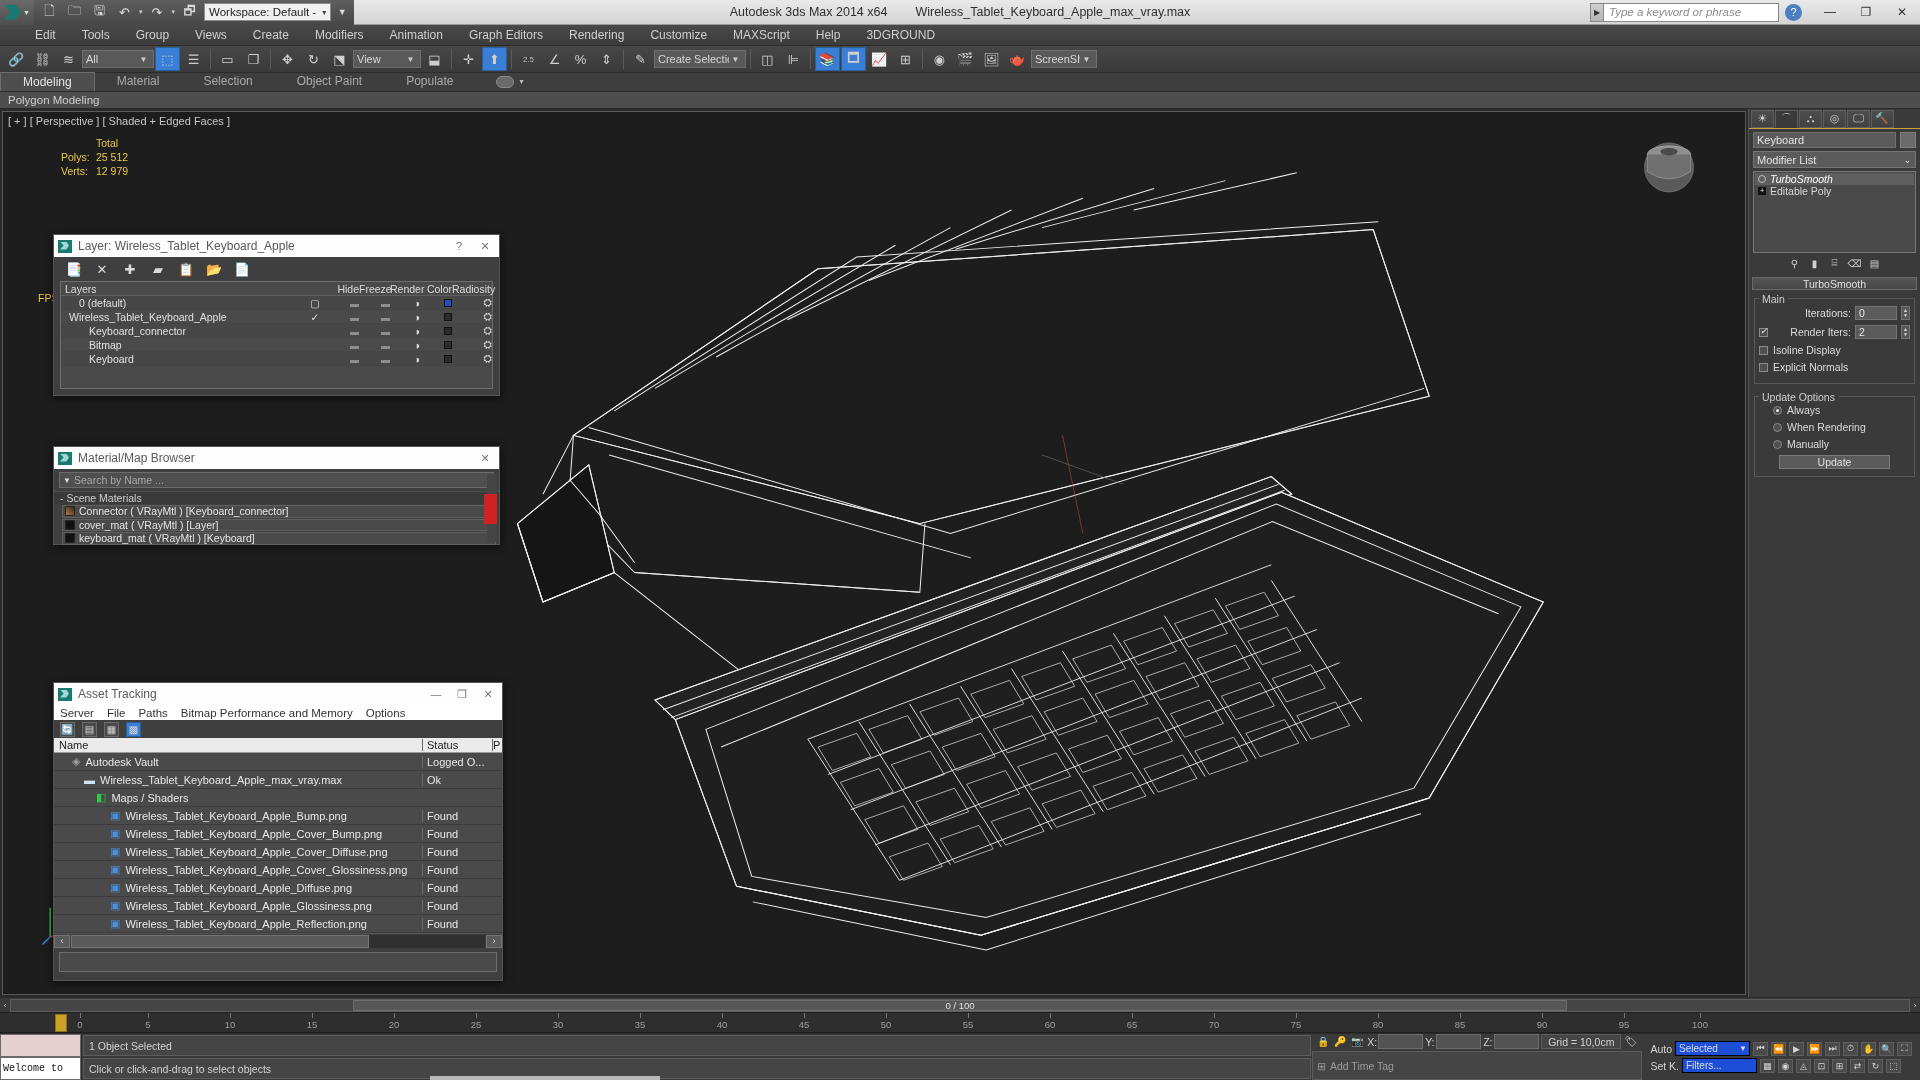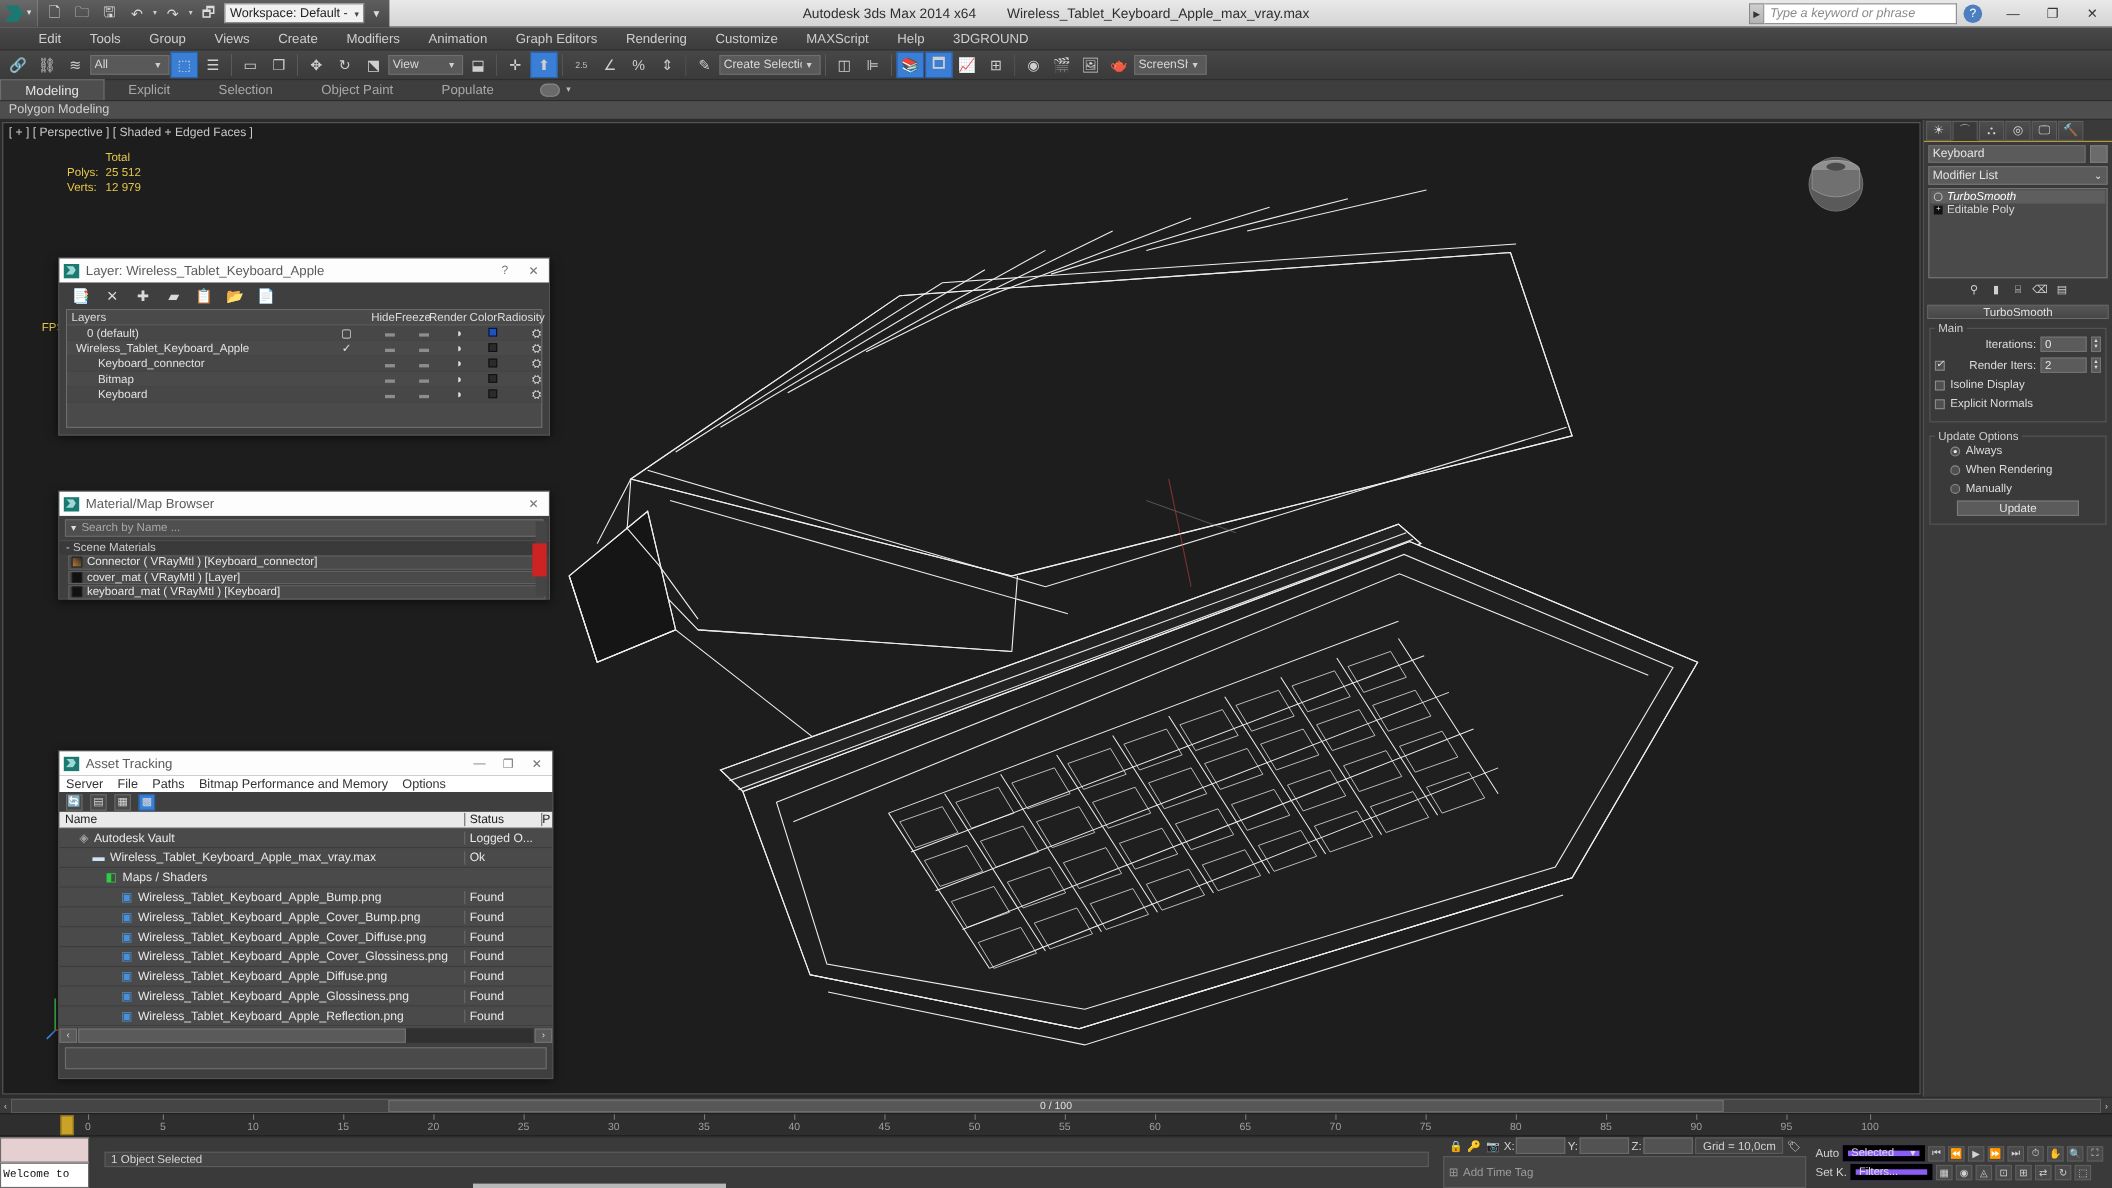--- a/index.html
+++ b/index.html
@@ -201,32 +201,32 @@
   .ruler .tl { position:absolute; top:6px; transform:translateX(-50%); font-size:9.5px; color:#9f9f9f; }
   .ruler .slider { position:absolute; left:55px; top:1px; width:12px; height:18px; background:#c9a227; border:1px solid #8d7219;}
 
   
   .statuswrap { height:47px; background:#3a3a3a; display:flex; border-top:1px solid #2b2b2b; }
   .mini-listener { width:82px; display:flex; flex-direction:column; border-right:1px solid #2b2b2b; }
   .ml-top { flex:1; background:#e6cfd0; border:1px solid #6a6a6a; }
   .ml-bot { flex:1; background:#fff; border:1px solid #6a6a6a; font-family:"Liberation Mono", monospace;
     font-size:10px; color:#111; overflow:hidden; white-space:nowrap; padding-left:2px; line-height:22px; }
   .st-col { flex:1; display:flex; flex-direction:column; }
-  .st-line { flex:1; background:#454545; border:1px solid #5c5c5c; margin:13px; font-size:10.5px;
+  .st-line { flex:1; background:#454545; border:1px solid #5c5c5c; margin:1px; font-size:10.5px;
     color:#d2d2d2; display:flex; align-items:center; padding-left:5px; }
   .coords { display:flex; align-items:center; gap:2px; padding:0 4px; }
   .coord-ico { width:15px; height:15px; display:flex; align-items:center; justify-content:center;
     font-size:10px; color:#d0d0d0; }
   .coord-lab { font-size:10.5px; color:#d2d2d2; width:9px; text-align:right; }
   .coord-f { width:45px; height:15px; background:#525252; border:1px solid #6c6c6c; }
   .gridtxt { font-size:10.5px; color:#d2d2d2; border:1px solid #5c5c5c; background:#454545;
     height:15px; display:flex; align-items:center; padding:0 6px; }
   .right-status { display:flex; align-items:center; gap:3px; padding:0 4px; }
   .autokey { font-size:10.5px; color:#d2d2d2; }
-  .sel-combo { width:75px; height:15px; background:#8b5cf6; border:5px solid #000000; font-size:10px;
+  .sel-combo { width:75px; height:15px; background:#1d4ed8; border:1px solid #000000; font-size:10px;
     color:#ddd; display:flex; align-items:center; padding-left:3px; }
   .sel-combo .cd { margin-left:auto; width:12px; text-align:center; font-size:8px; }
   .nav-ico { width:15px; height:14px; display:flex; align-items:center; justify-content:center;
     font-size:9px; color:#d3d3d3; background:#4a4a4a; border:1px solid #5e5e5e; }
   .addtag { flex:1; height:15px; background:#454545; border:1px solid #5c5c5c; font-size:10.5px;
     color:#9b9b9b; display:flex; align-items:center; padding-left:4px; gap:4px; }
   .taskbar-strip { position:absolute; left:430px; bottom:0; width:230px; height:4px; background:#b8b8b8; }
 </style>
 </head>
 <body>
@@ -337,21 +337,21 @@
     <div class="tbtn">🖼</div>
     <div class="tbtn">🫖</div>
     <div class="combo" style="width:66px">
       <span class="cv">ScreenShot</span>
       <span class="cd">▼</span>
     </div>
   </div>
 
   <div class="ribbon">
     <div class="rtab active">Modeling</div>
-    <div class="rtab">Explicit</div>
+    <div class="rtab">Material</div>
     <div class="rtab">Selection</div>
     <div class="rtab">Object Paint</div>
     <div class="rtab">Populate</div>
     <div class="ribbon-extra">
       <div class="pill"></div>
       <span style="font-size:8px;color:#bbb">▾</span>
     </div>
   </div>
   <div class="ribbon2">
     <span>Polygon Modeling</span>

